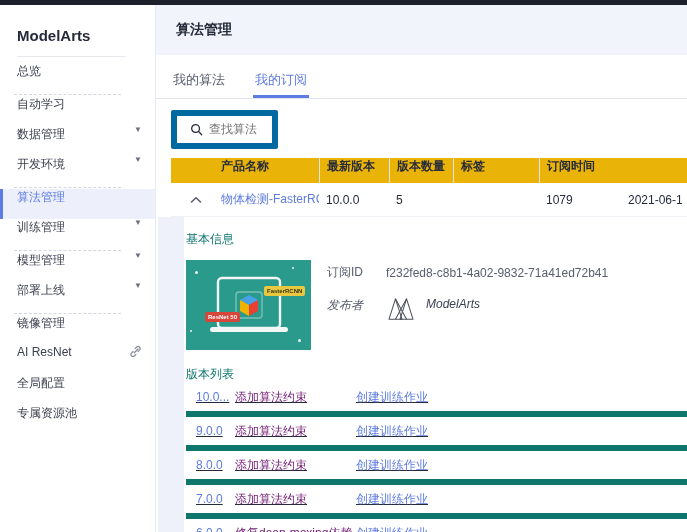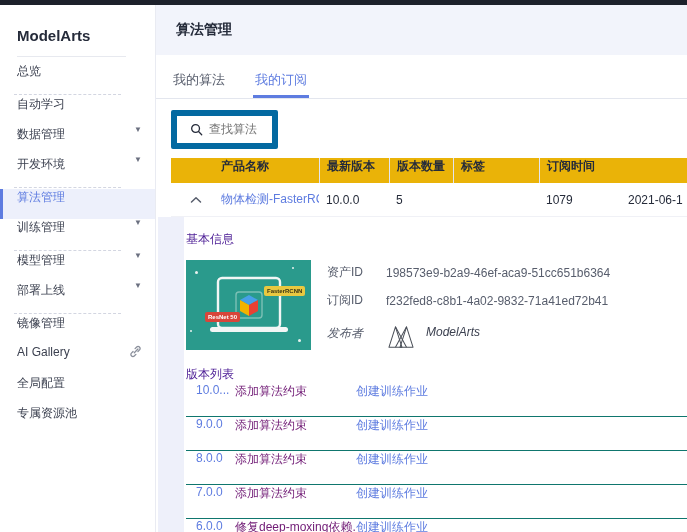--- a/index.html
+++ b/index.html
@@ -49,39 +49,39 @@
   .c6 { flex:1; min-width:0; padding-left:7px; white-space:nowrap; overflow:hidden; }
   .thead .sep { border-left:1px solid #e2e5f0; }
   .link { color:#5e7ce0; cursor:pointer; text-decoration:none; }
   .name-link { white-space:nowrap; overflow:hidden; display:block; }
   .chev { cursor:pointer; display:flex; }
 
   
   .expanded { display:flex; flex:1; margin-left:2px; min-height:0; }
   .stripe { width:26px; background:#eef0fa; flex-shrink:0; }
   .detail { flex:1; min-width:0; padding:12px 0 0 2px; }
-  .section-label { font-size:12px; color:#4c1d95; margin:2px 0 12px; }
+  .section-label { font-size:12px; color:#0f766e; margin:2px 0 12px; }
   .info-row { display:flex; }
   .thumb { width:125px; height:90px; background:#2a9a8c; position:relative; margin-right:16px;
     flex-shrink:0; overflow:hidden; }
   .thumb .dot { position:absolute; background:#e8f2ef; border-radius:50%; }
   .badge { position:absolute; border-radius:2px; font-size:6px; line-height:1;
     padding:2px 3px; white-space:nowrap; font-weight:bold; }
   .badge-yellow { background:#e9c840; color:#3a3413; }
   .badge-red { background:#d8453a; color:#fff; }
   .meta { font-size:12px; color:#575d6c; padding-top:4px; }
   .meta-row { display:flex; margin-bottom:11px; align-items:center; }
   .meta-label { width:46px; flex-shrink:0; color:#575d6c; }
   .meta-val { color:#575d6c; margin-left:13px; }
   .publisher-row { display:flex; align-items:flex-start; margin-top:16px;font-style:italic; }
   .publisher-name { margin-left:10px; color:#3c4150; }
   .logo-box { margin-left:13px; display:flex; }
 
   .version-list-label { margin:16px 16px 0 0; }
-  .vrow { display:flex; height:34px; border-bottom:1px solid #0f766e; font-size:12px; }
+  .vrow { display:flex; align-items:center; height:34px; border-bottom:6px solid #0f766e; font-size:12px;text-decoration:underline; }
   .vrow .ver  { width:39px; margin-left:10px; flex-shrink:0; white-space:nowrap; overflow:hidden; }
   .vrow .desc { width:121px; flex-shrink:0; color:#701a75; white-space:nowrap; overflow:hidden; }
   .vrow .act  { white-space:nowrap; }
 </style>
 </head>
 <body>
 
 <div class="topbar"></div>
 
 <div class="layout">
@@ -120,21 +120,21 @@
     </div>
     <div class="nav-item">
       <span class="lbl">部署上线</span>
       <span class="caret">▼</span>
     </div>
     <div class="nav-sep"></div>
     <div class="nav-item">
       <span class="lbl">镜像管理</span>
     </div>
     <div class="nav-item">
-      <span class="lbl">AI Gallery</span>
+      <span class="lbl">AI ResNet</span>
       <span class="ext-icon">
         <svg width="13" height="13" viewBox="0 0 16 16" fill="none" stroke="#8a8f9b" stroke-width="1.6" stroke-linecap="round">
           <path d="M6.5 9.5 L11 5"></path>
           <path d="M7.5 4.5 L9.5 2.5 a2.3 2.3 0 0 1 3.3 0 l0.2 0.2 a2.3 2.3 0 0 1 0 3.3 L11 8"></path>
           <path d="M8.5 11.5 L6.5 13.5 a2.3 2.3 0 0 1 -3.3 0 l-0.2 -0.2 a2.3 2.3 0 0 1 0 -3.3 L5 8"></path>
         </svg>
       </span>
     </div>
     <div class="nav-item">
       <span class="lbl">全局配置</span>
@@ -218,24 +218,20 @@
 
               <polygon points="63,35 72,40 63,45 54,40" fill="#47a0e8"></polygon>
               <polygon points="54,40 63,45 63,56 54,51" fill="#f2b200"></polygon>
               <polygon points="72,40 63,45 63,56 72,51" fill="#e84033"></polygon>
             </svg>
             <span class="badge badge-yellow" style="left:78px;top:26px;">FasterRCNN</span>
             <span class="badge badge-red" style="left:19px;top:52px;">ResNet 50</span>
           </div>
 
           <div class="meta">
-            <div class="meta-row">
-              <span class="meta-label">资产ID</span>
-              <span class="meta-val">198573e9-b2a9-46ef-aca9-51cc651b6364</span>
-            </div>
             <div class="meta-row">
               <span class="meta-label">订阅ID</span>
               <span class="meta-val">f232fed8-c8b1-4a02-9832-71a41ed72b41</span>
             </div>
             <div class="publisher-row">
               <span class="meta-label">发布者</span>
               <span class="logo-box">
                 <svg width="30" height="24" viewBox="0 0 32 26" fill="none" stroke="#4a4f58" stroke-width="1.1" stroke-linejoin="round">
                   <path d="M3 24 L10 2 L17 24 Z"></path>
                   <path d="M15 24 L22 2 L29 24 Z"></path>

